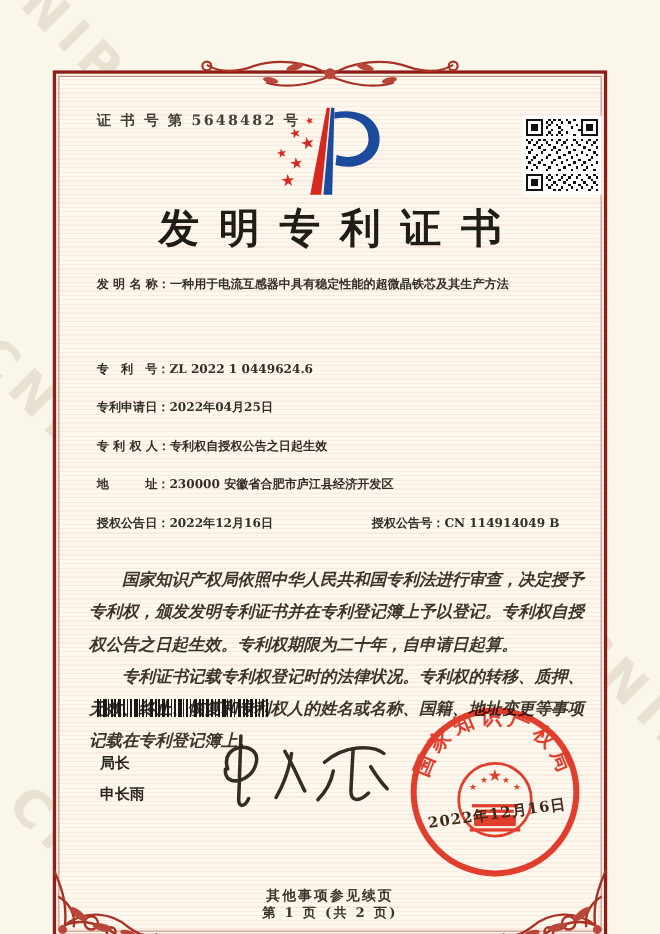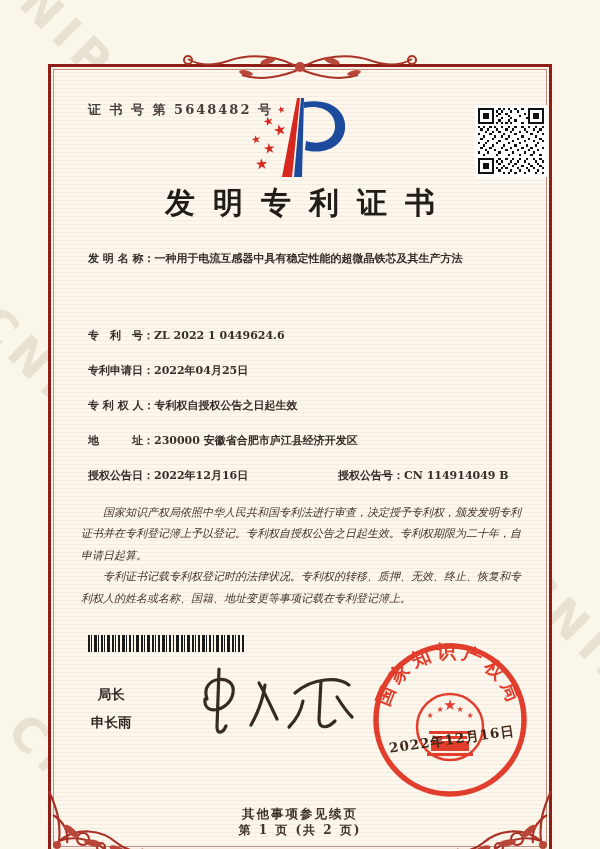--- a/index.html
+++ b/index.html
@@ -36,41 +36,41 @@
   .orn-br{right:-8px;bottom:-12px;transform:scaleX(-1);}
   
   .cert-no{
     position:absolute;left:37px;top:34px;font-size:13px;font-weight:600;
     letter-spacing:2px;color:#44403a;white-space:pre;
   }
   .logo{position:absolute;left:196px;top:28px;width:112px;height:86px;}
   .qr{position:absolute;left:424px;top:38px;width:72px;height:72px;background:#fff;padding:3px;box-sizing:border-box;}
   .title{
     position:absolute;left:0;top:116px;width:100%;text-align:center;
-    font-size:30px;font-weight:700;color:#201c18;
+    font-size:37px;font-weight:700;color:#201c18;
     letter-spacing:18px;text-indent:18px;
   }
   
   .row{position:absolute;left:37px;width:445px;font-size:11px;font-weight:600;color:#332e28;line-height:1.45;}
   .row .lbl{display:inline-block;white-space:pre;vertical-align:top;}
   .row .val{display:inline;}
   .row.flexrow{display:flex;}
   .row .cell1{width:250px;white-space:nowrap;}
   .r1{top:184px;} .r2{top:228px;} .r3{top:261px;} .r4{top:296px;}
   .r5{top:331px;} .r6{top:366px;} .r7{top:401px;}
   
   .legal{
-    position:absolute;left:30px;top:435px;width:450px;
-    font-size:11px;line-height:1.95;color:#3d342a;font-style:italic;
+    position:absolute;left:30px;top:446px;width:450px;
+    font-size:15px;line-height:1.95;color:#3d342a;font-style:italic;font-weight:bold;
   }
   .legal p{margin:0;text-indent:2em;}
   
   .barcode{position:absolute;left:37px;top:568px;width:156px;height:17px;}
   
-  .signer{position:absolute;left:40px;top:613px;font-size:13.5px;font-weight:700;color:#2c2620;line-height:2.1;text-align:center;}
+  .signer{position:absolute;left:40px;top:613px;font-size:13.5px;font-weight:700;color:#2c2620;line-height:2.1;}
   .signature{position:absolute;left:128px;top:596px;width:190px;height:78px;}
   
   .seal{position:absolute;left:306px;top:572px;width:186px;height:162px;mix-blend-mode:multiply;}
   .seal-date{
     position:absolute;left:12px;top:92px;width:166px;text-align:center;
     font-size:13.5px;font-weight:700;color:#40291b;letter-spacing:1px;
     transform:rotate(-8deg);white-space:nowrap;
   }
   
   .pageno{position:absolute;left:0;top:708px;width:100%;text-align:center;font-size:12px;font-weight:600;color:#3a342c;letter-spacing:2px;margin-top:47px;}

